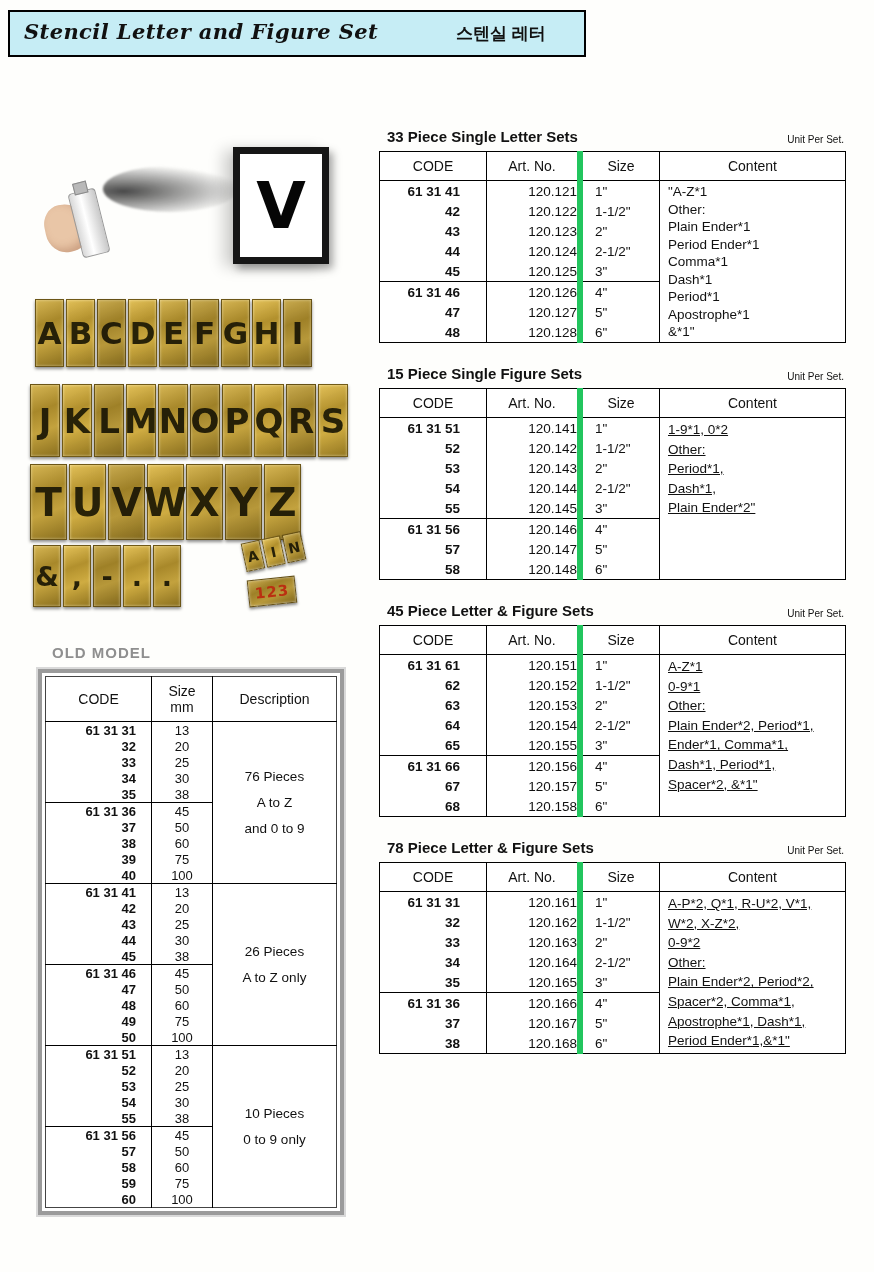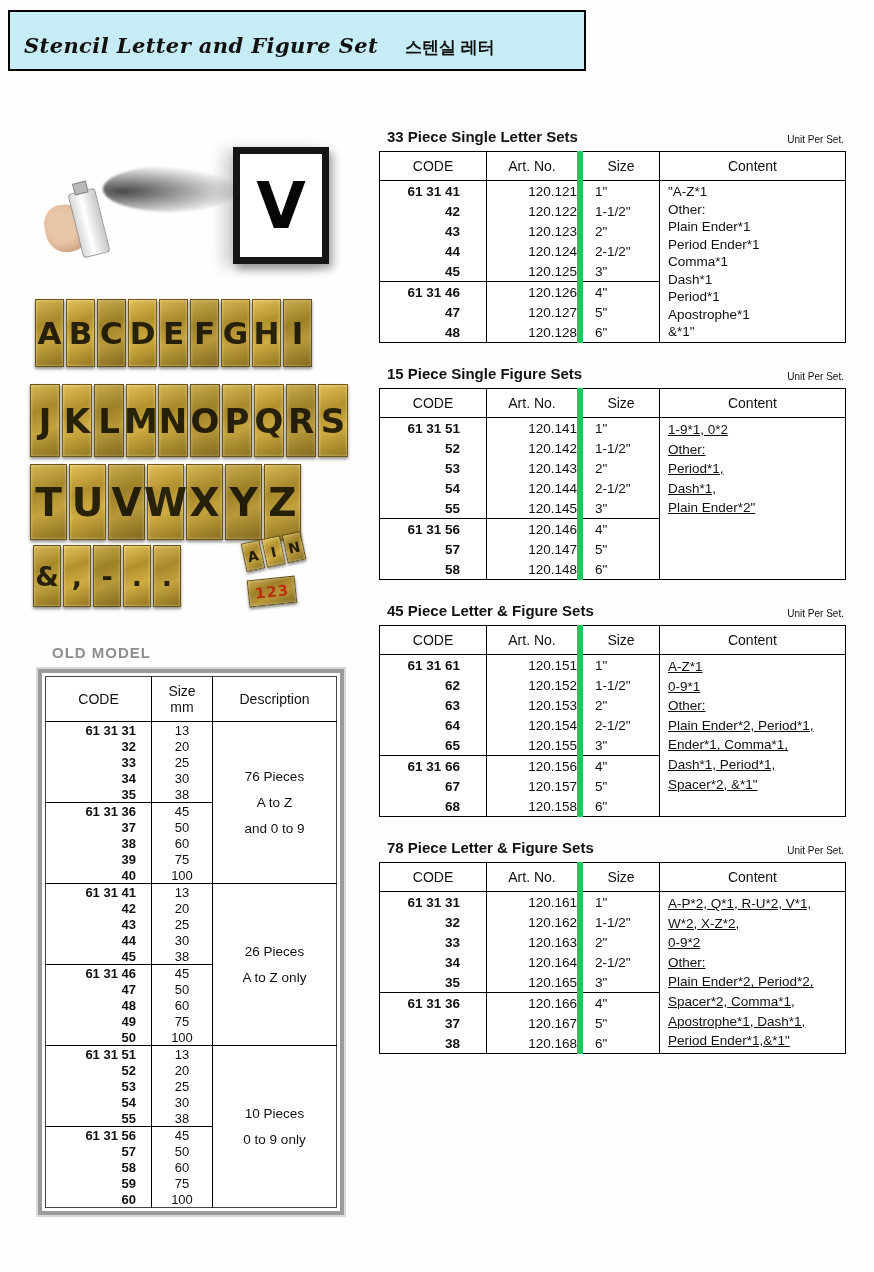--- a/index.html
+++ b/index.html
@@ -2,25 +2,25 @@
 <html style="--header-bg: #c6edf5; --brass-light: #d6b654; --brass-dark: #8a6f1e; --frame-gray: #9b9b9b; --digits-red: #c63312;"><head>
 <meta charset="utf-8">
 <style>
   html,body{margin:0;padding:0;}
   body{background:#e9e9e9;}
   #page{position:relative;width:874px;height:1272px;background:#fefefc;margin:0 auto;overflow:hidden;
         font-family:"Liberation Sans","DejaVu Sans",sans-serif;color:#111;}
 
   
   .header-box{position:absolute;left:8px;top:10px;width:550px;background:var(--header-bg,#c6edf5);
-              border:2px solid #000;padding:21px 10px 10px 14px;}
+              border:2px solid #000;padding:7px 10px 10px 14px;}
   .title-row{display:flex;align-items:baseline;}
   .main-title{font-family:"DejaVu Serif","Liberation Serif",serif;font-style:italic;font-weight:bold;
               font-size:21px;letter-spacing:.4px;}
-  .title-kr{margin-left:27px;font-weight:bold;font-size:17px;}
+  .title-kr{margin-left:78px;font-weight:bold;font-size:17px;}
   .subtitles{margin:8px 0 0 20px;font-weight:bold;font-size:13.5px;line-height:20px;}
   .subtitles .part{margin-right:16px;}
 
   
   .spray-scene{position:absolute;left:45px;top:150px;width:195px;height:128px;}
   .spray-cloud{position:absolute;left:58px;top:16px;width:135px;height:46px;border-radius:50%;
                background:radial-gradient(ellipse at 15% 55%, rgba(40,40,40,.85), rgba(90,90,90,.45) 45%, rgba(150,150,150,.18) 68%, transparent 75%);
                filter:blur(1px);}
   .hand{position:absolute;left:0;top:54px;width:44px;height:48px;background:#e9c6a7;border-radius:45% 60% 50% 50%;
         transform:rotate(-12deg);box-shadow:inset -4px -4px 8px rgba(150,90,60,.35);}

